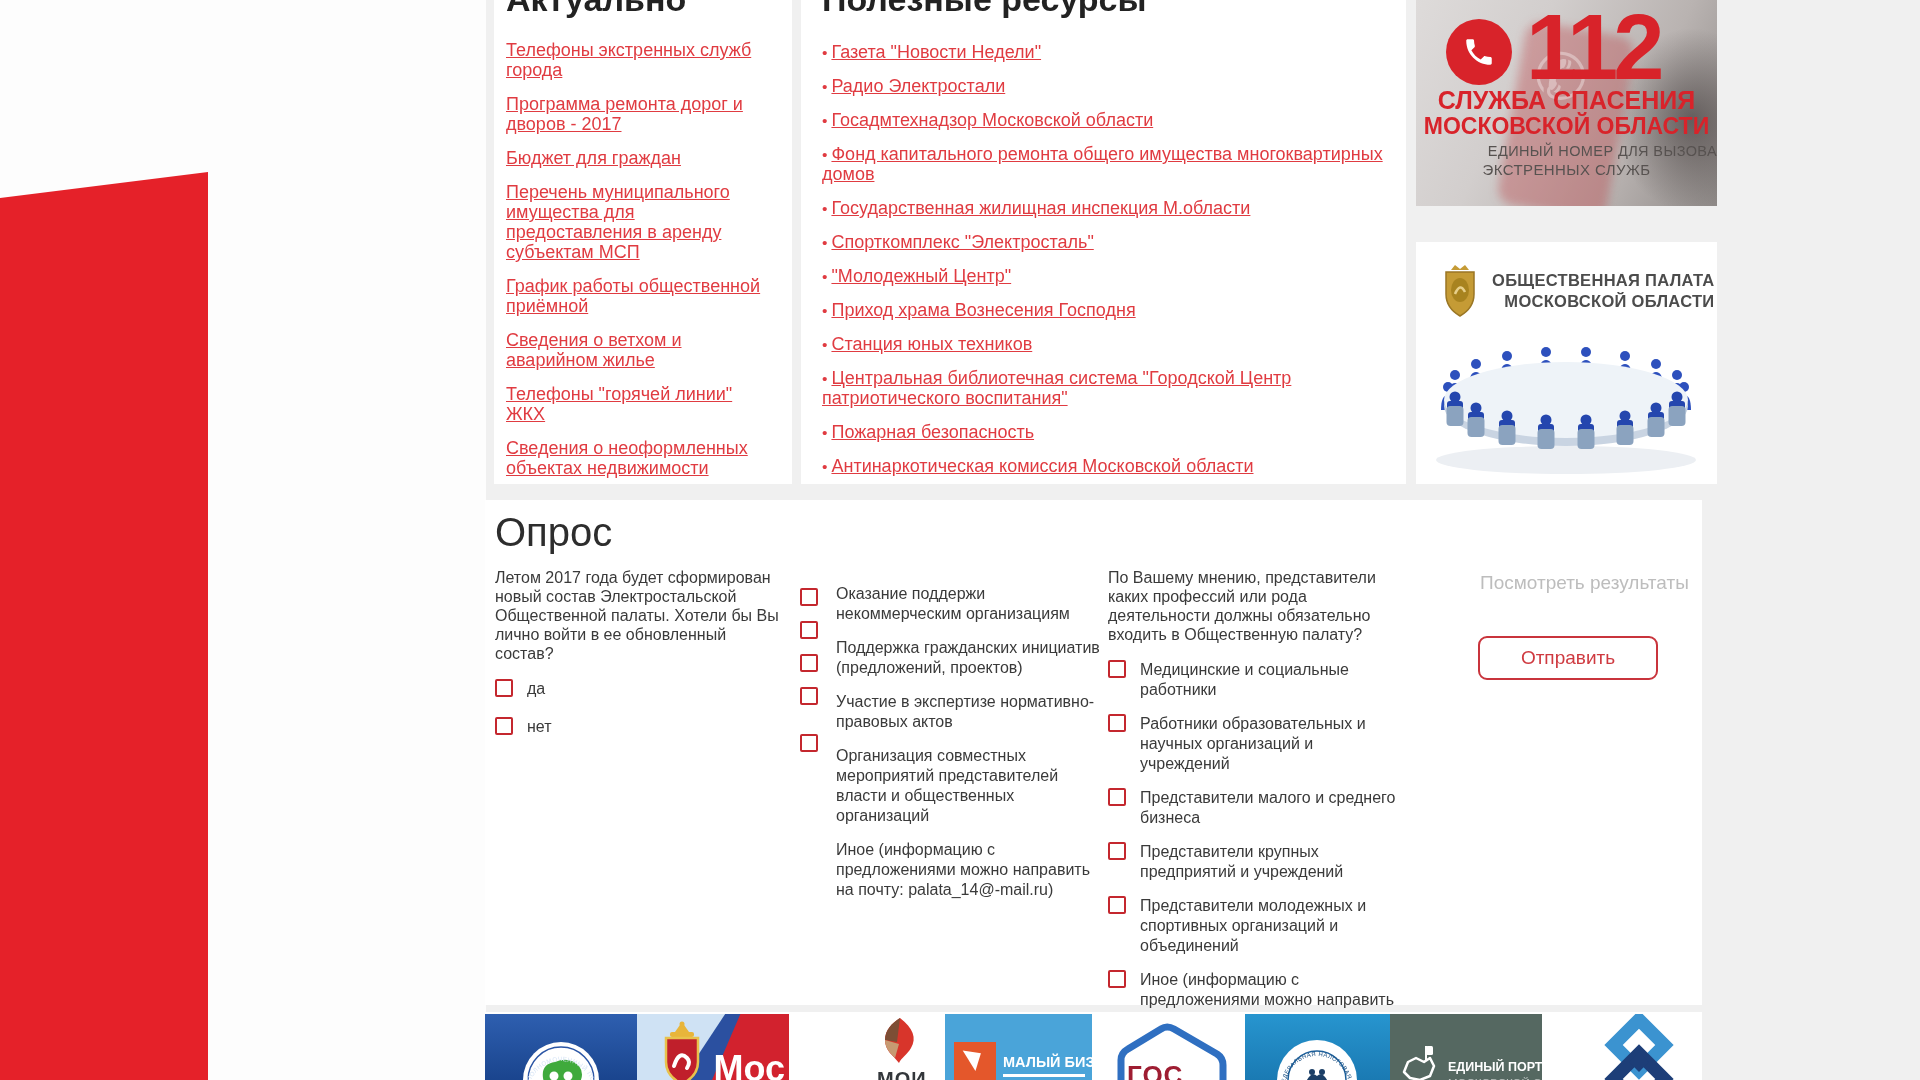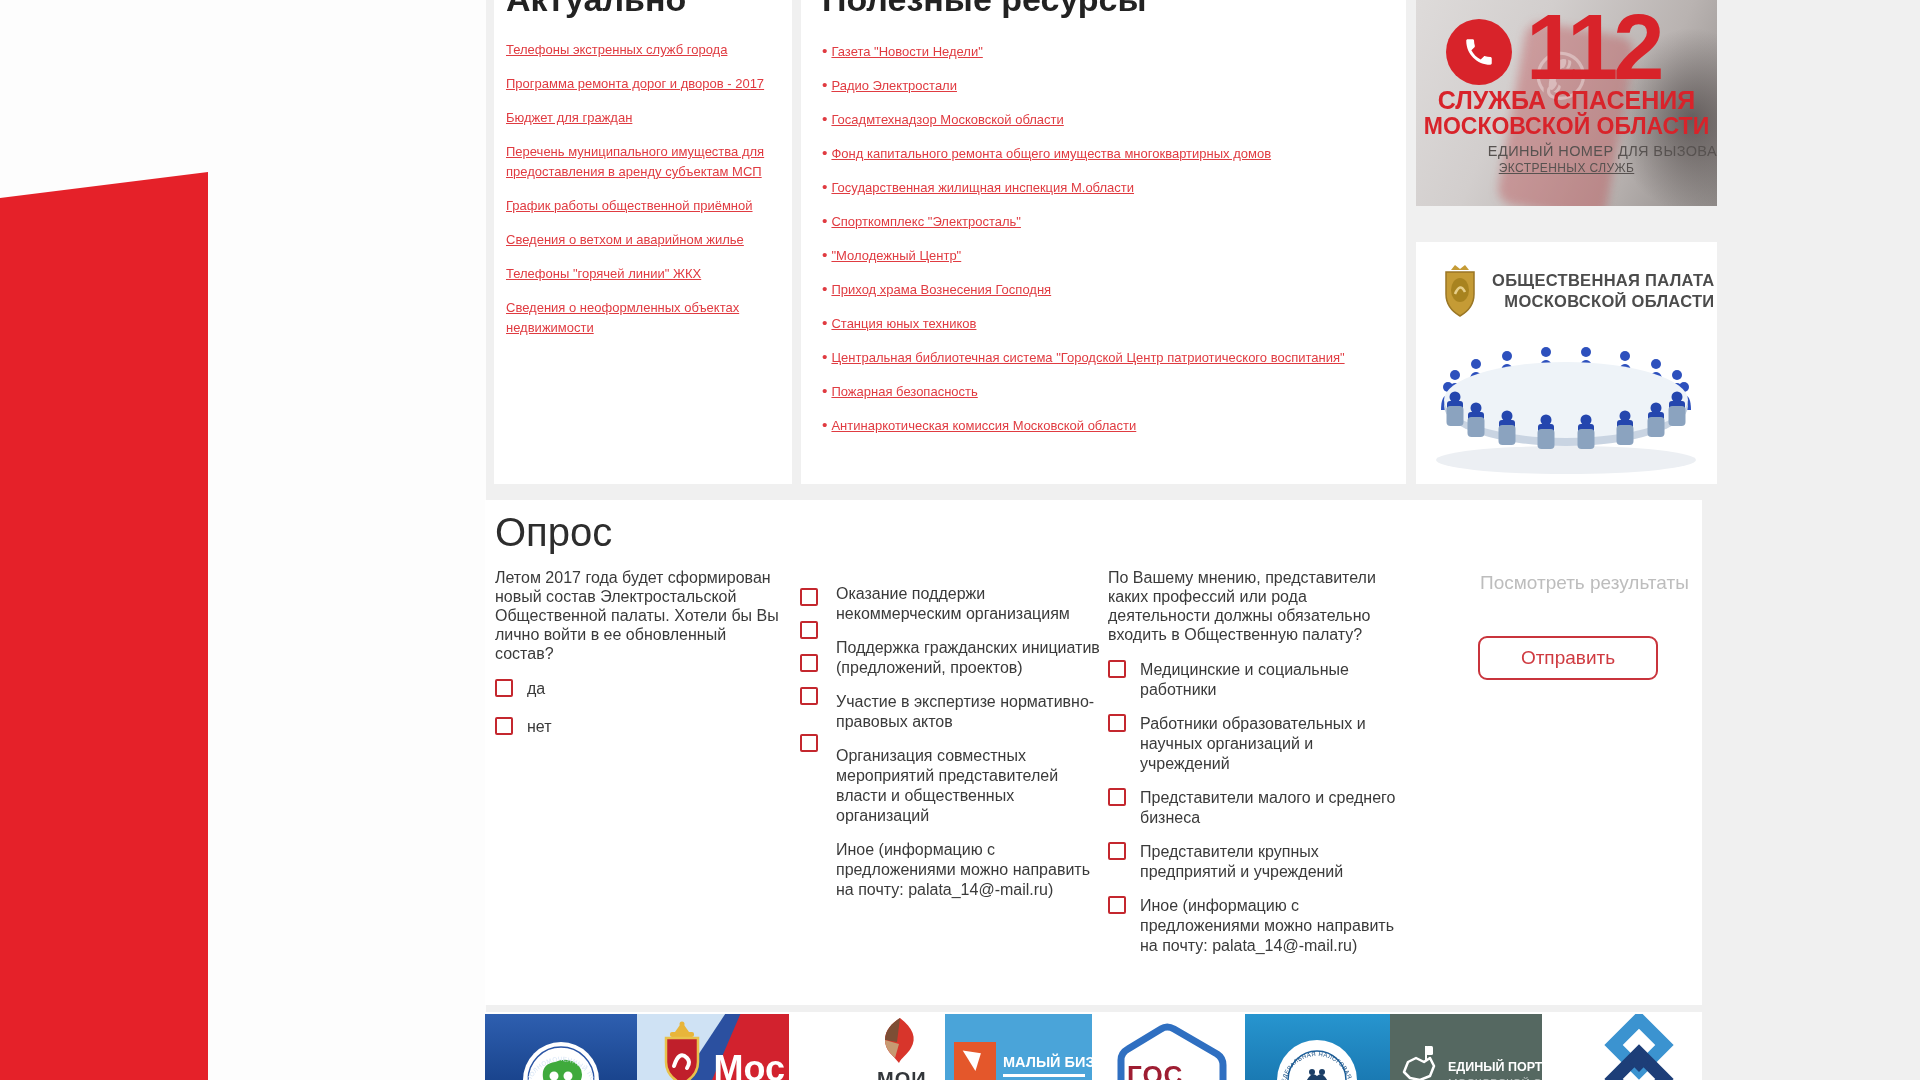--- a/index.html
+++ b/index.html
@@ -12,40 +12,40 @@
   .red-shape{left:0;top:0;width:208px;height:1080px;background:#e52129;
              clip-path:polygon(0 198px,208px 172px,208px 1080px,0 1080px);}
 
   
   .card{background:#fff;}
   .card-actual{left:494px;top:0;width:298px;height:484px;}
   .card-res{left:801px;top:0;width:605px;height:484px;}
   .card-title{position:absolute;top:-20px;font-size:34px;font-weight:600;color:#222;white-space:nowrap;}
   .links-actual{position:absolute;left:12px;top:40px;width:268px;}
   .links-res{position:absolute;left:21px;top:42px;width:566px;}
-  a.rlink{color:#e03b41;text-decoration:underline;font-size:13px;line-height:20px;cursor:pointer;}
+  a.rlink{color:#e03b41;text-decoration:underline;font-size:18px;line-height:20px;cursor:pointer;}
   .link-item{margin-bottom:14px;}
   .res-item{margin-bottom:14px;}
   .res-item .bullet{color:#e03b41;font-size:15.5px;margin-right:4px;}
 
   
   .banner112{left:1416px;top:0;width:301px;height:206px;overflow:hidden;
              background:linear-gradient(115deg,#dedbda 0%,#d2cecd 35%,#b9b3b1 70%,#8f8a88 100%);}
   .banner112::before{content:"";position:absolute;right:-30px;top:20px;width:140px;height:200px;
              background:radial-gradient(ellipse at 60% 50%,rgba(45,38,38,.55),rgba(45,38,38,0) 65%);}
   .banner112::after{content:"";position:absolute;left:95px;top:28px;width:110px;height:185px;
              background:rgba(185,35,42,.30);border-radius:16px;transform:rotate(10deg);filter:blur(5px);}
   .b112-row{position:absolute;left:30px;top:4px;display:flex;align-items:center;z-index:2;text-align:center;}
   .b112-circle{width:66px;height:66px;border-radius:50%;background:#d8232a;display:flex;align-items:center;justify-content:center;margin-right:14px;margin-top:10px;}
   .b112-number{font-size:92px;font-weight:bold;color:#d8232a;letter-spacing:-5px;line-height:86px;}
   .b112-ghost{position:absolute;left:118px;top:40px;font-size:64px;color:rgba(255,255,255,.35);z-index:1;}
   .b112-l1{position:absolute;left:0;top:86px;width:100%;text-align:center;font-size:25px;font-weight:bold;color:#d8232a;z-index:2;}
   .b112-l2{position:absolute;left:0;top:113px;width:100%;text-align:center;font-size:23px;font-weight:bold;color:#d8232a;z-index:2;}
   .b112-l3{position:absolute;left:0;top:143px;width:100%;text-align:right;font-size:14.5px;color:#575250;letter-spacing:.4px;z-index:2;}
-  .b112-l4{position:absolute;left:0;top:161px;width:100%;text-align:center;font-size:12px;color:#575250;letter-spacing:.4px;z-index:2;text-decoration:underline;}
+  .b112-l4{position:absolute;left:0;top:161px;width:100%;text-align:center;font-size:15px;color:#575250;letter-spacing:.4px;z-index:2;}
 
   
   .banner-chamber{left:1416px;top:242px;width:301px;height:242px;background:#fff;overflow:hidden;}
   .chamber-head{position:absolute;left:24px;top:22px;display:flex;align-items:center;}
   .chamber-text{margin-left:12px;font-size:16.5px;font-weight:bold;color:#4c4c4c;line-height:21px;letter-spacing:.3px;text-align:right;}
   .chamber-table{position:absolute;left:0;top:76px;}
 
   
   .survey{left:485px;top:500px;width:1217px;height:505px;background:#fff;}
   .survey-title{position:absolute;left:10px;top:10px;font-size:40px;color:#2d2d2d;font-weight:normal;}
@@ -308,20 +308,24 @@
         <div class="opt-row">
             <span class="cb"></span>
             <label class="opt-label">Представители малого и среднего бизнеса</label>
           </div>
         <div class="opt-row">
             <span class="cb"></span>
             <label class="opt-label">Представители крупных предприятий и учреждений</label>
           </div>
         <div class="opt-row">
             <span class="cb"></span>
+            <label class="opt-label">Представители молодежных и спортивных организаций и объединений</label>
+          </div>
+        <div class="opt-row">
+            <span class="cb"></span>
             <label class="opt-label">Иное (информацию с предложениями можно направить на почту: palata_14@-mail.ru)</label>
           </div>
       </div>
     </div>
 
     <a class="results-link">Посмотреть результаты</a>
     <button class="submit-btn">Отправить</button>
   </div>
 
   <div class="abs footer-band">

